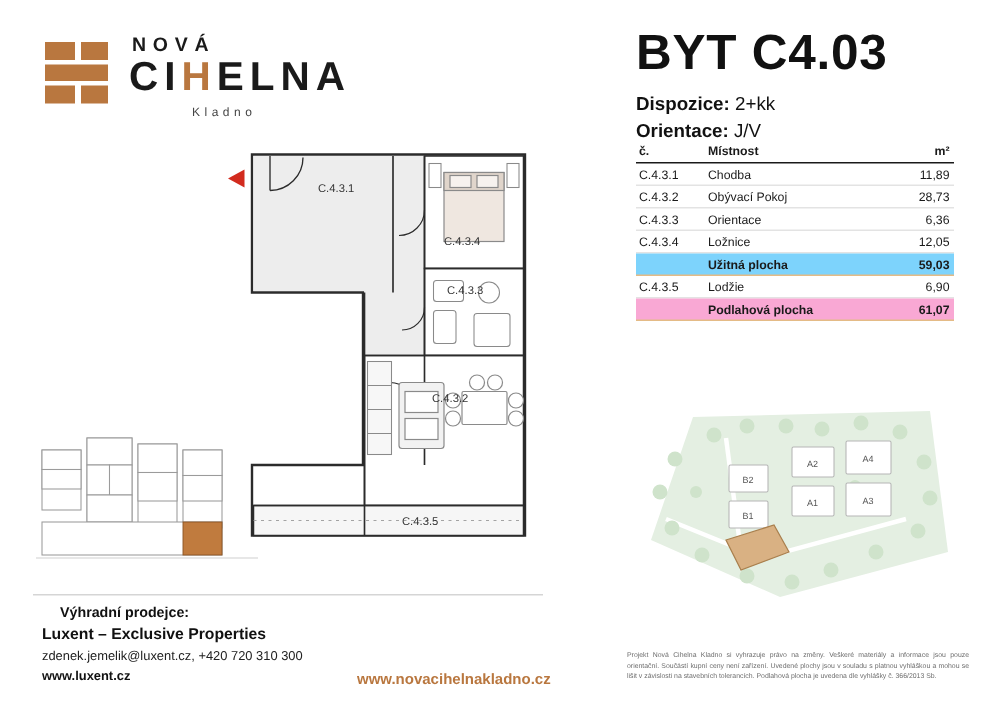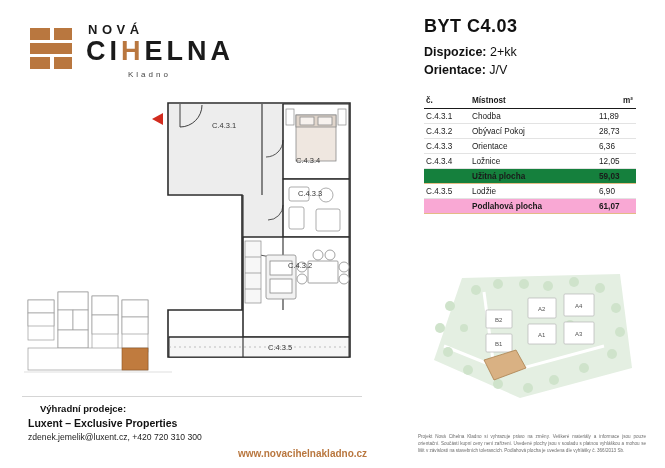--- a/index.html
+++ b/index.html
@@ -80,21 +80,21 @@
   }
 
   
   .unit-head {
     position: absolute;
     left: 424px;
     top: 16px;
     width: 225px;
   }
   .unit-title {
-    font-size: 18px;
+    font-size: 33px;
     font-weight: 700;
     letter-spacing: 0.5px;
     margin: 0 0 8px 0;
     color: #111;
   }
   .unit-line {
     font-size: 12.5px;
     margin-bottom: 4px;
     color: #111;
   }
@@ -115,30 +115,30 @@
     padding-bottom: 3px;
     font-weight: 700;
     font-size: 8.2px;
   }
   .table .row {
     display: flex;
     padding: 2.5px 0;
     border-bottom: 1px solid #e3e3e3;
   }
   .table .row.total {
-    background: #15803d;
+    background: #7dd3fc;
     border-bottom: 1px solid #e4bb86;
     font-weight: 700;
   }
   .table .row.total.second {
     background: #f9a8d4;
   }
   .c-code { width: 46px; padding-left: 2px; }
   .c-name { flex: 1; }
-  .c-area { width: 34px; padding-right: 3px; }
+  .c-area { width: 34px; text-align: right; padding-right: 3px; }
   .table .thead .c-area { text-align: right; }
 
   
   .plan {
     position: absolute;
     left: 150px;
     top: 95px;
     width: 250px;
     height: 275px;
   }
@@ -468,17 +468,18 @@
         <text x="71" y="74">B1</text>
       </g>
     </svg>
   </div>
 
   <div class="divider"></div>
   <div class="footer-left">
     <div class="footer-title">Výhradní prodejce:</div>
     <div class="footer-company">Luxent – Exclusive Properties</div>
     <div class="footer-contact">zdenek.jemelik@luxent.cz, +420 720 310 300</div>
+    <div class="footer-web">www.luxent.cz</div>
   </div>
   <div class="footer-url">www.novacihelnakladno.cz</div>
   <div class="disclaimer">Projekt Nová Cihelna Kladno si vyhrazuje právo na změny. Veškeré materiály a informace jsou pouze orientační. Součástí kupní ceny není zařízení. Uvedené plochy jsou v souladu s platnou vyhláškou a mohou se lišit v závislosti na stavebních tolerancích. Podlahová plocha je uvedena dle vyhlášky č. 366/2013 Sb.</div>
 
 </div>
 
 </body></html>

